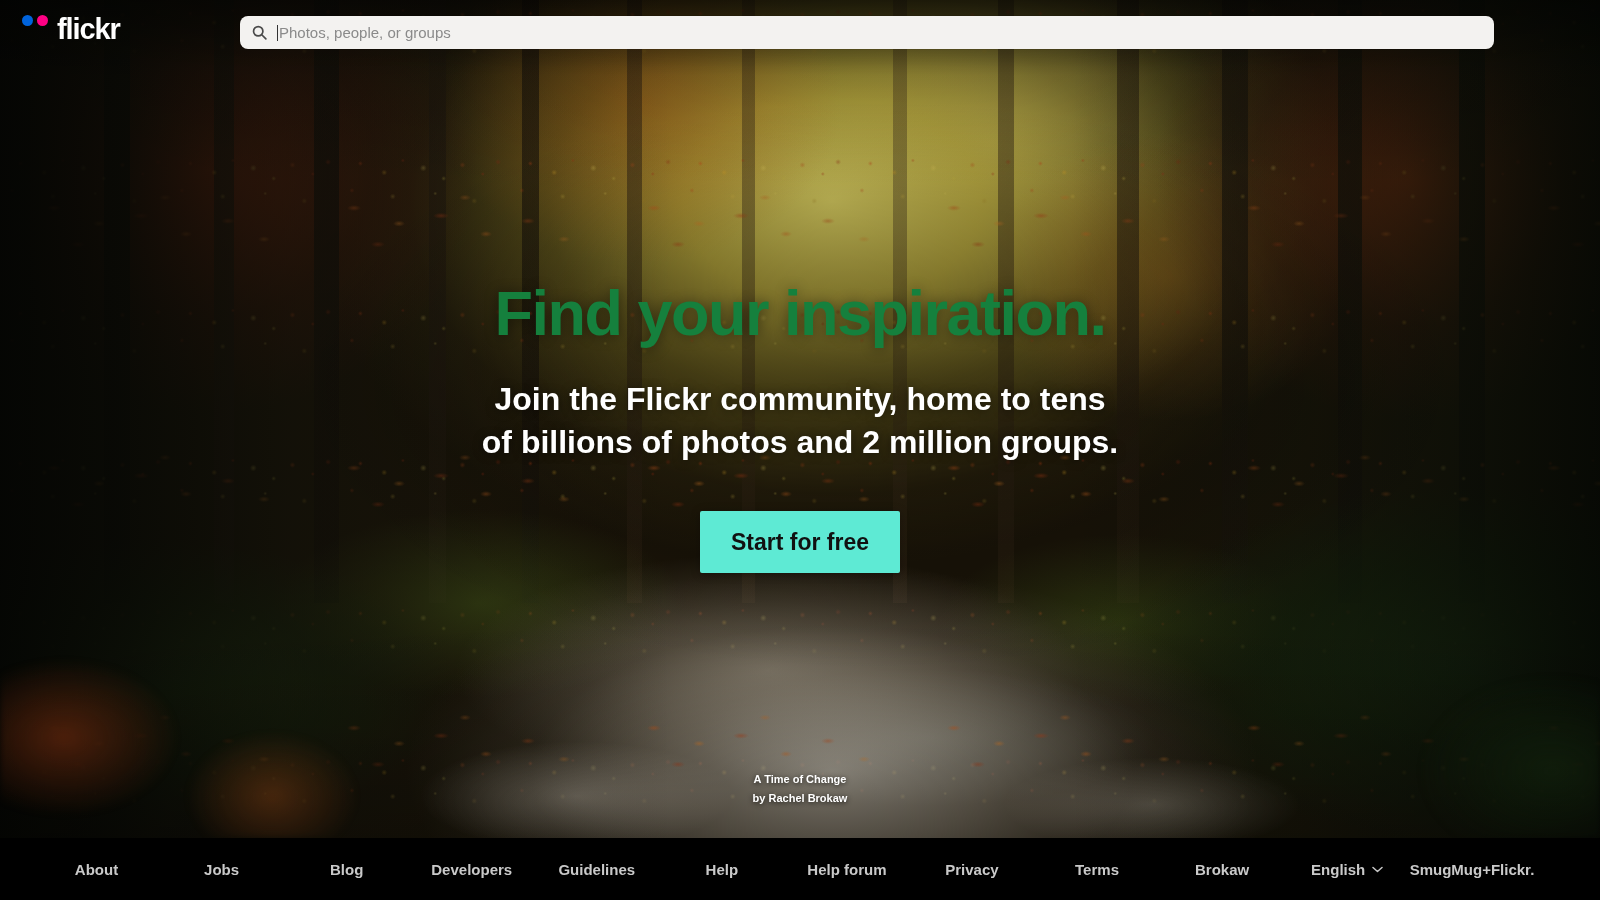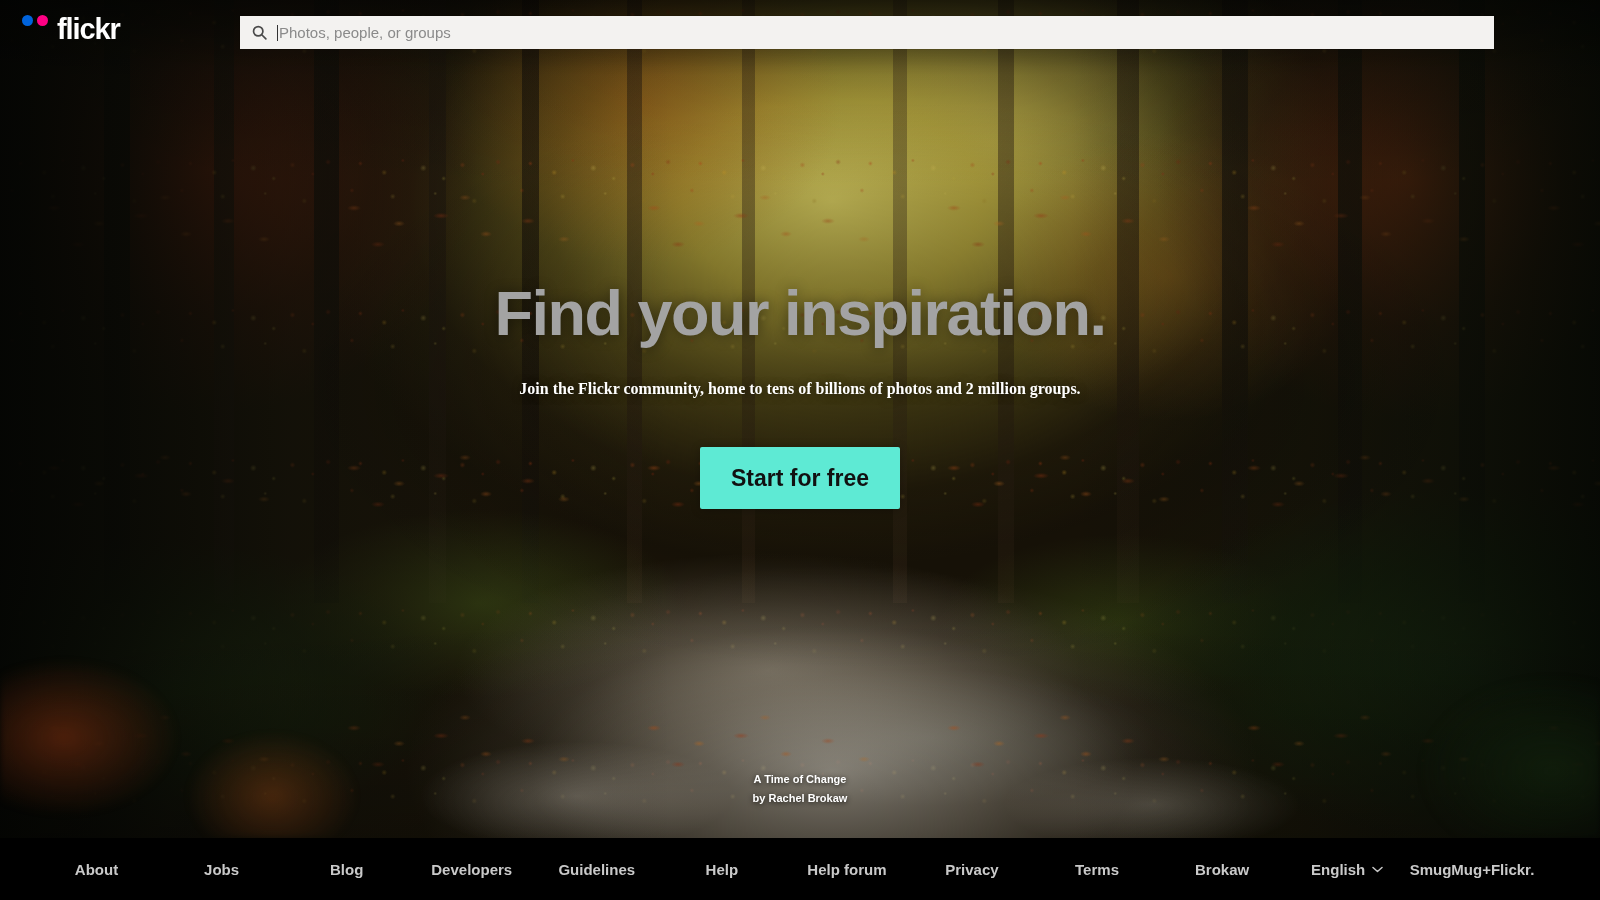--- a/index.html
+++ b/index.html
@@ -230,21 +230,21 @@
     line-height: 1;
   }
 
   #search-wrap {
     position: absolute;
     left: 240px;
     top: 16px;
     width: 1254px;
     height: 33px;
     background: #f3f2f0;
-    border-radius: 0;
+    border-radius: 8px;
     display: flex;
     align-items: center;
     box-shadow: 0 0 0 1px rgba(0,0,0,0.06);
   }
   #search-icon {
     margin-left: 11px;
     width: 17px; height: 17px;
     flex: 0 0 auto;
     display: block;
   }
@@ -272,36 +272,35 @@
   
   #hero-content {
     position: absolute;
     left: 0;
     top: 280px;
     width: 1600px;
     text-align: center;
     z-index: 30;
   }
   #hero-headline {
-    color: #a3a3a3;
+    color: #15803d;
     font-size: 63px;
     font-weight: bold;
     letter-spacing: -1.5px;
     line-height: 1.05;
     text-shadow: 0 1px 14px rgba(0,0,0,0.45);
   }
   #hero-sub {
     margin: 32px auto 0;
     width: 640px;
     color: #ffffff;
-    font-size: 16px;
+    font-size: 32px;
     font-weight: bold;
     line-height: 1.33;
     text-shadow: 0 1px 10px rgba(0,0,0,0.5);
-    font-family: Liberation Serif, serif;
   }
   #cta-button {
     display: block;
     margin: 48px auto 0;
     width: 200px;
     height: 62px;
     background: #5eead4;
     color: #111111;
     border: none;
     border-radius: 2px;

